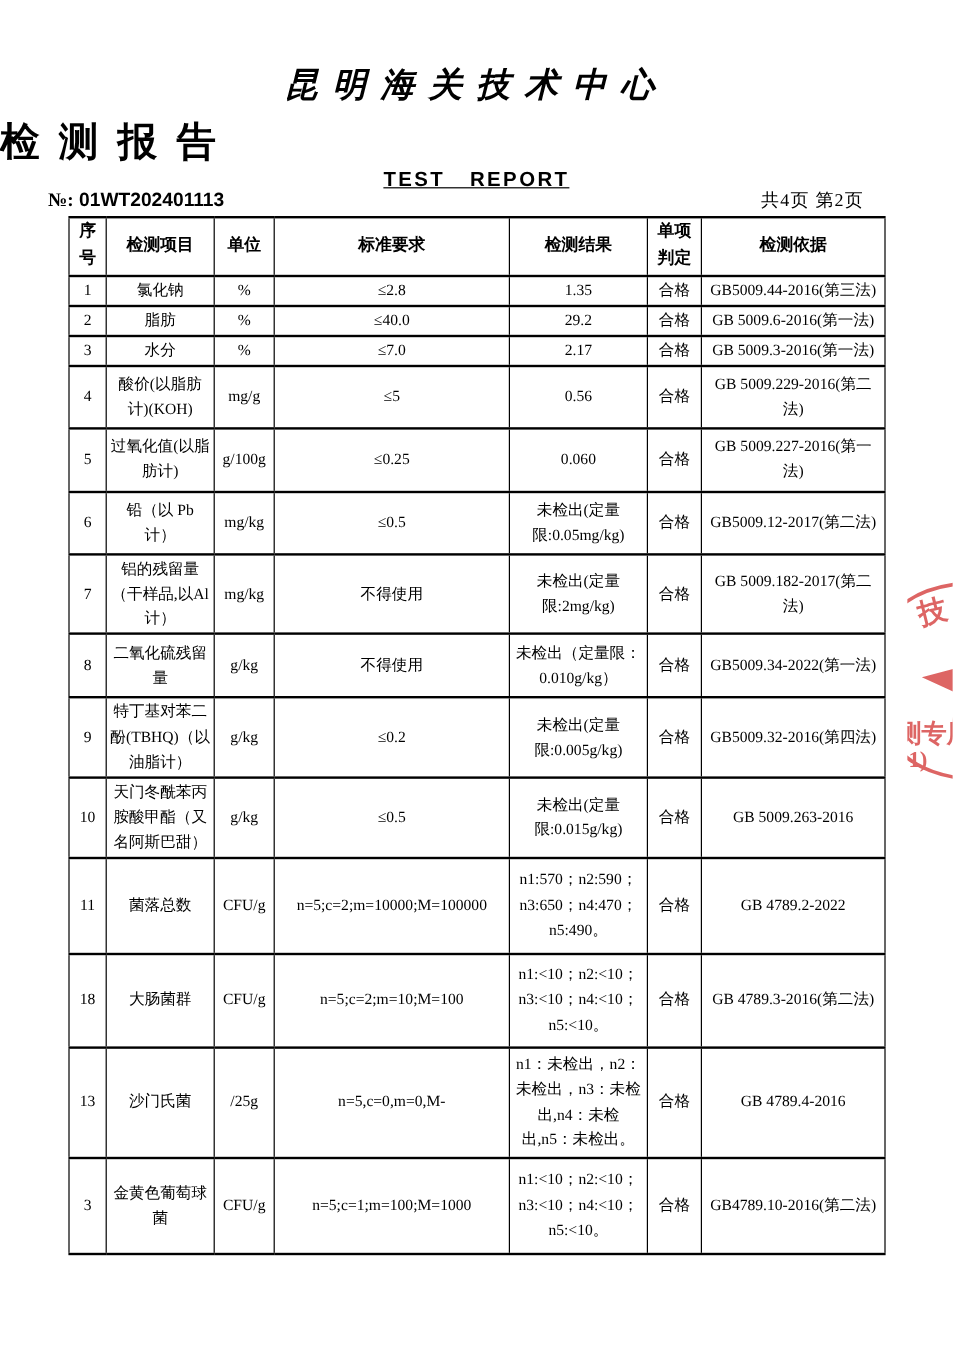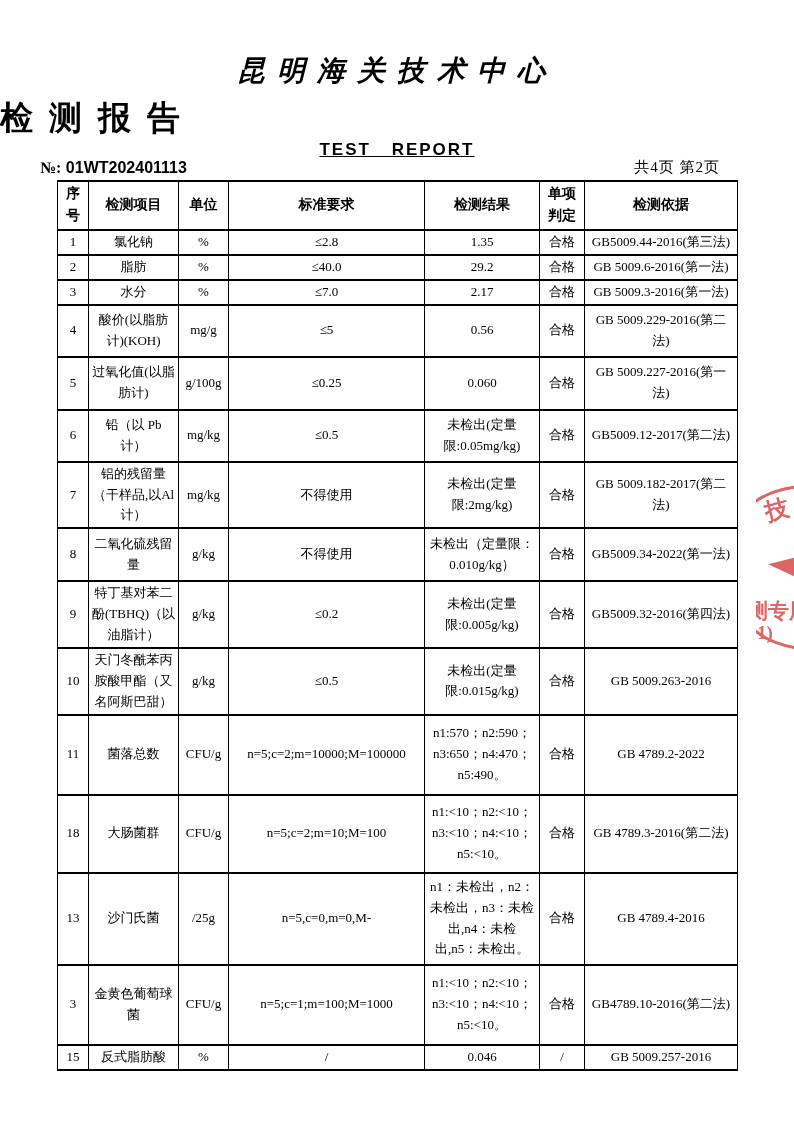--- a/index.html
+++ b/index.html
@@ -218,29 +218,20 @@
       </tr>
       <tr>
         <td>3</td>
         <td>金黄色葡萄球菌</td>
         <td>CFU/g</td>
         <td>n=5;c=1;m=100;M=1000</td>
         <td>n1:&lt;10；n2:&lt;10；n3:&lt;10；n4:&lt;10；n5:&lt;10。</td>
         <td>合格</td>
         <td>GB4789.10-2016(第二法)</td>
       </tr>
-      <tr>
-        <td>15</td>
-        <td>反式脂肪酸</td>
-        <td>%</td>
-        <td>/</td>
-        <td>0.046</td>
-        <td>/</td>
-        <td>GB 5009.257-2016</td>
-      </tr>
     </tbody>
 </table>
 
 <div class="stamp">
   <svg width="100" height="170" viewBox="0 0 100 170" xmlns="http://www.w3.org/2000/svg">
     <path d="M -4 22 Q 16 6 50 4" fill="none" stroke="var(--stamp-color)" stroke-width="3"></path>
     <path d="M -4 146 Q 14 163 48 167" fill="none" stroke="var(--stamp-color)" stroke-width="3"></path>
     <polygon points="12.2,82.3 41.2,74.8 44.6,45.1 60.6,70.3 90,64.4 70.9,87.5 85.7,113.6 57.8,102.6 37.6,124.7 39.4,94.8" fill="var(--stamp-color)"></polygon>
     <text x="9" y="36" font-size="24" fill="var(--stamp-color)" transform="rotate(-14 20 28)">技</text>
     <text x="-9" y="136" font-size="21" fill="var(--stamp-color)">测专用</text>

